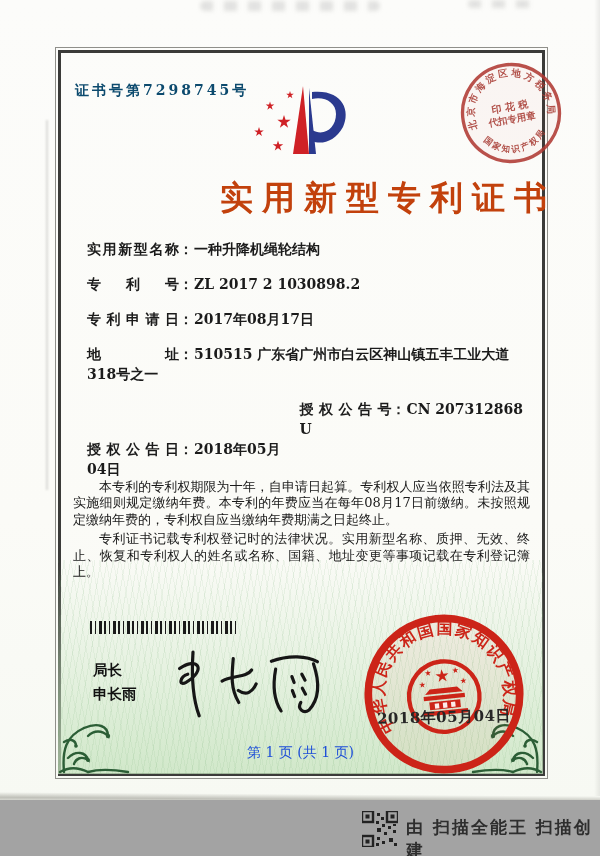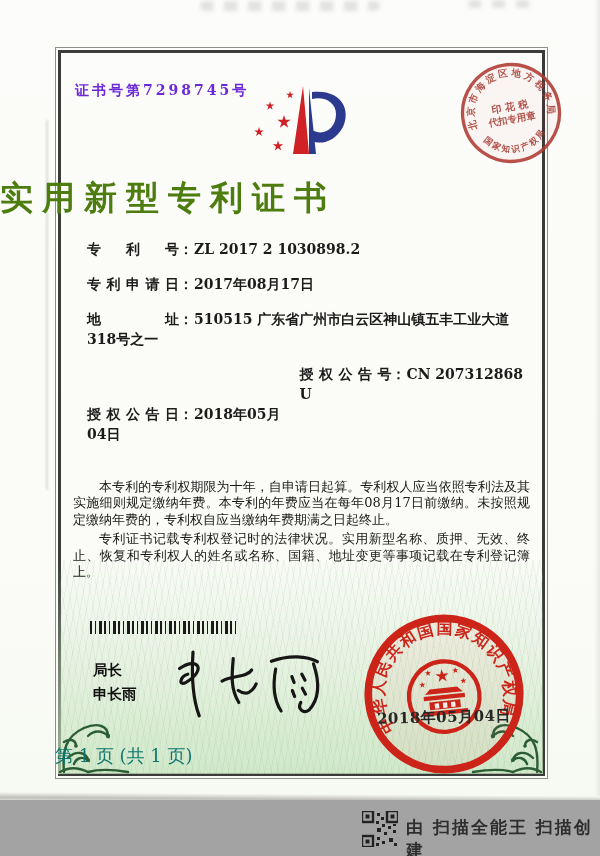--- a/index.html
+++ b/index.html
@@ -18,23 +18,23 @@
   .smudge{position:absolute;background:repeating-linear-gradient(90deg,rgba(120,120,120,.20) 0 13px,transparent 13px 24px);
          filter:blur(2px);border-radius:8px;}
   
   .frame{position:absolute;left:55px;top:47px;width:491px;height:730px;border:1px solid #8f8f8a;}
   .frame-inner{position:absolute;left:2px;top:2px;right:2px;bottom:2px;border:3px solid #3b3b39;}
   .green-tint{position:absolute;left:58px;top:560px;width:485px;height:214px;
       background:
         repeating-linear-gradient(100deg,rgba(100,165,100,.10) 0 1px,transparent 1px 6px),
         repeating-linear-gradient(80deg,rgba(100,165,100,.08) 0 1px,transparent 1px 7px),
         linear-gradient(to bottom,rgba(205,232,198,0) 0%,rgba(203,230,196,.45) 55%,rgba(196,226,188,.75) 100%);}
-  .cert-no{position:absolute;left:75px;top:82px;font-size:14px;letter-spacing:3px;color:#6d28d9;font-weight:600;}
-  .title{position:absolute;left:0;top:176px;width:556px;text-align:left;font-size:33px;font-weight:bold;
-         letter-spacing:9px;color:#4d7c0f;}
+  .cert-no{position:absolute;left:75px;top:82px;font-size:14px;letter-spacing:3px;color:#0c4a6e;font-weight:600;}
+  .title{position:absolute;left:0;top:176px;width:556px;text-align:right;font-size:33px;font-weight:bold;
+         letter-spacing:9px;color:#c2410c;}
   .logo{position:absolute;left:246px;top:84px;}
   
   .fields{position:absolute;left:87px;top:239px;width:447px;font-size:14px;color:#1b1b1b;}
   .frow{margin-bottom:15px;line-height:20px;}
   .flabel{display:inline-block;width:92px;text-align:justify;text-align-last:justify;font-weight:600;vertical-align:top;}
   .fsep{display:inline-block;width:15px;font-weight:600;}
   .fvalue{font-weight:600;}
   .grant{display:flex;margin-top:2px;}
   .g1{width:218px;margin-top:40px;}
   
@@ -42,21 +42,21 @@
          color:#191919;text-align:justify;}
   .paras p{margin:0 0 3px 0;text-indent:2em;}
   .barcode{position:absolute;left:90px;top:621px;width:146px;height:13px;
       background:repeating-linear-gradient(90deg,#1a1a1a 0 2px,transparent 2px 5px,#1a1a1a 5px 6px,transparent 6px 9px,#1a1a1a 9px 12px,transparent 12px 14px);}
   .director{position:absolute;left:93px;top:658px;font-family:"DejaVu Sans","Liberation Sans",sans-serif;
       font-size:14.5px;font-weight:bold;color:#111;line-height:24px;}
   .signature{position:absolute;left:172px;top:640px;transform:rotate(-2deg);}
   .seal{position:absolute;left:358px;top:608px;width:172px;height:172px;transform:rotate(-6deg);}
   .seal-date{position:absolute;left:358px;top:708px;width:172px;text-align:center;font-weight:700;
       font-size:15px;color:#262626;letter-spacing:.5px;transform:rotate(-1.5deg);}
-  .page-no{position:absolute;left:55px;top:744px;width:491px;font-size:18px;color:#0f766e;}
+  .page-no{position:absolute;left:55px;top:744px;width:491px;text-align:center;font-size:14px;color:#1d4ed8;}
   .flourish{position:absolute;top:688px;width:80px;height:86px;}
   .fl-left{left:58px;}
   .fl-right{left:463px;transform:scaleX(-1);}
   .tax-stamp{position:absolute;left:454px;top:56px;width:114px;height:114px;opacity:.88;transform:rotate(-10deg);}
   
   .scan-footer{position:absolute;left:0;top:800px;width:600px;height:56px;background:#a3a3a3;}
   .qr{position:absolute;left:362px;top:11px;}
   .scan-text{position:absolute;left:406px;top:16px;font-family:"DejaVu Sans","Liberation Sans",sans-serif;
       font-size:17px;font-weight:600;letter-spacing:2px;color:#2e2e2e;}
 </style>
@@ -117,20 +117,23 @@
       <path transform="translate(24,22) scale(4.5)" d="M0,-1 L0.588,0.809 L-0.951,-0.309 L0.951,-0.309 L-0.588,0.809 Z"></path>
       <path transform="translate(38,38) scale(7)" d="M0,-1 L0.588,0.809 L-0.951,-0.309 L0.951,-0.309 L-0.588,0.809 Z"></path>
       <path transform="translate(13,48) scale(5)" d="M0,-1 L0.588,0.809 L-0.951,-0.309 L0.951,-0.309 L-0.588,0.809 Z"></path>
       <path transform="translate(32,62) scale(5.5)" d="M0,-1 L0.588,0.809 L-0.951,-0.309 L0.951,-0.309 L-0.588,0.809 Z"></path>
     </g>
   </svg>
 
   <div class="title">实用新型专利证书</div>
 
   <div class="fields">
+    <div class="frow">
+      <span class="flabel">实用新型名称</span><span class="fsep">：</span><span class="fvalue">一种升降机绳轮结构</span>
+    </div>
     <div class="frow">
       <span class="flabel">专利号</span><span class="fsep">：</span><span class="fvalue">ZL 2017 2 1030898.2</span>
     </div>
     <div class="frow">
       <span class="flabel">专利申请日</span><span class="fsep">：</span><span class="fvalue">2017年08月17日</span>
     </div>
     <div class="frow">
       <span class="flabel">地址</span><span class="fsep">：</span><span class="fvalue">510515 广东省广州市白云区神山镇五丰工业大道318号之一</span>
     </div>
     <div class="frow grant">

